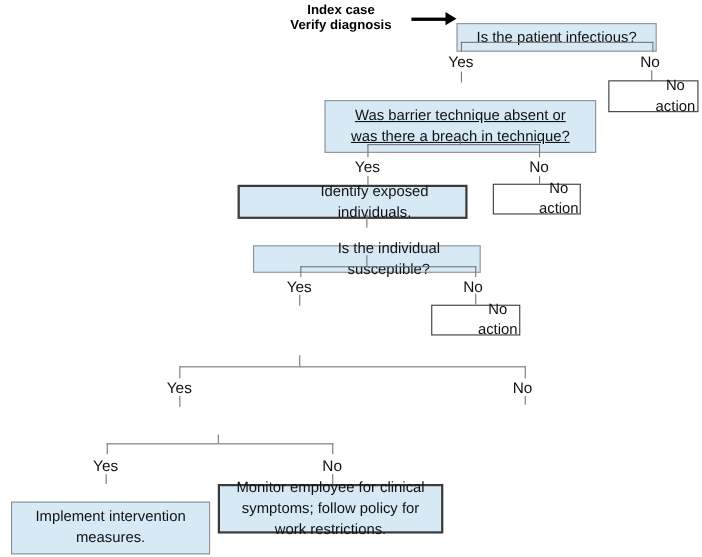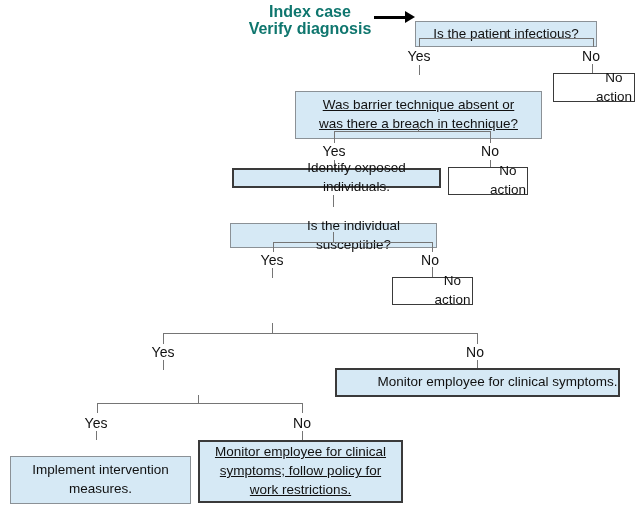--- a/index.html
+++ b/index.html
@@ -50,23 +50,23 @@
     font-size: 14px;
     color: var(--text, #111);
   }
   .annotation {
     position: absolute;
     left: 240px;
     top: 3px;
     width: 140px;
     text-align: center;
     font-weight: bold;
-    font-size: 16px;
+    font-size: 12px;
     line-height: 1.07;
-    color: #0f766e;
+    color: #000000;
   }
   .annotation span { display: block; }
   .arrow-shaft {
     position: absolute;
     left: 374px;
     top: 16px;
     width: 32px;
     height: 3px;
     background: var(--arrow, #000);
   }
@@ -109,21 +109,21 @@
 
   <div class="line" style="left:418px; top:123px; width:1px; height:9px;"></div>
   <div class="line" style="left:334px; top:131px; width:157px; height:1px;"></div>
   <div class="line" style="left:334px; top:131px; width:1px; height:12px;"></div>
   <div class="line" style="left:490px; top:131px; width:1px; height:12px;"></div>
   <div class="lbl" style="left:312px; top:143px;">Yes</div>
   <div class="lbl" style="left:468px; top:143px;">No</div>
   <div class="line" style="left:334px; top:160px; width:1px; height:8px;"></div>
   <div class="line" style="left:490px; top:160px; width:1px; height:7px;"></div>
 
-  <div class="node q-strong" style="left:232px; top:168px; width:209px; height:20px;">Identify exposed individuals.</div>
+  <div class="node q-strong" style="left:216px; top:168px; width:209px; height:31px;">Identify exposed individuals.</div>
   <div class="node no-action" style="left:448px; top:167px; width:80px; height:28px;">No action</div>
 
   <div class="line" style="left:333px; top:195px; width:1px; height:12px;"></div>
 
   <div class="node q" style="left:230px; top:207px; width:207px; height:25px;">Is the individual susceptible?</div>
 
   <div class="line" style="left:333px; top:232px; width:1px; height:10px;"></div>
   <div class="line" style="left:273px; top:242px; width:160px; height:1px;"></div>
   <div class="line" style="left:273px; top:242px; width:1px; height:10px;"></div>
   <div class="line" style="left:432px; top:242px; width:1px; height:10px;"></div>
@@ -136,27 +136,26 @@
 
   <div class="line" style="left:272px; top:323px; width:1px; height:10px;"></div>
   <div class="line" style="left:163px; top:333px; width:315px; height:1px;"></div>
   <div class="line" style="left:163px; top:333px; width:1px; height:11px;"></div>
   <div class="line" style="left:477px; top:333px; width:1px; height:11px;"></div>
   <div class="lbl" style="left:141px; top:344px;">Yes</div>
   <div class="lbl" style="left:453px; top:344px;">No</div>
   <div class="line" style="left:163px; top:360px; width:1px; height:10px;"></div>
   <div class="line" style="left:477px; top:360px; width:1px; height:8px;"></div>
 
-  <div class="node q-strong" style="left:335px; top:368px; width:285px; height:29px;">Monitor employee for clinical symptoms.</div>
 
   <div class="line" style="left:198px; top:395px; width:1px; height:8px;"></div>
   <div class="line" style="left:97px; top:403px; width:206px; height:1px;"></div>
   <div class="line" style="left:97px; top:403px; width:1px; height:10px;"></div>
   <div class="line" style="left:302px; top:403px; width:1px; height:10px;"></div>
   <div class="lbl" style="left:74px; top:415px;">Yes</div>
   <div class="lbl" style="left:280px; top:415px;">No</div>
   <div class="line" style="left:96px; top:431px; width:1px; height:9px;"></div>
   <div class="line" style="left:302px; top:431px; width:1px; height:9px;"></div>
 
   <div class="node q" style="left:10px; top:440px; width:181px; height:48px; padding:0 6px;">Implement intervention measures.</div>
-  <div class="node q-strong" style="left:198px; top:440px; width:205px; height:63px; padding:0 4px;text-decoration:underline;">Monitor employee for clinical symptoms; follow policy for work restrictions.</div>
+  <div class="node q-strong" style="left:198px; top:440px; width:205px; height:45px; padding:0 4px;">Monitor employee for clinical symptoms; follow policy for work restrictions.</div>
 
 </div>
 
 </body></html>

